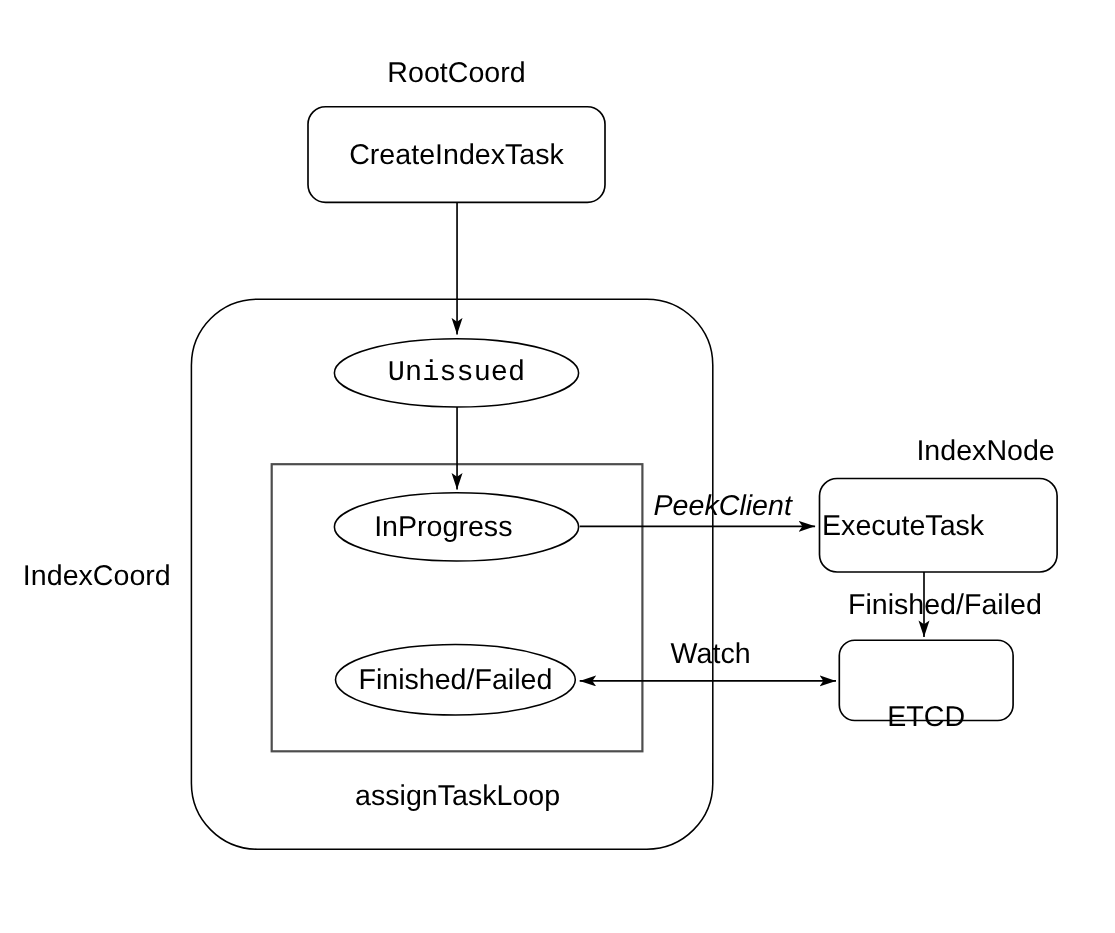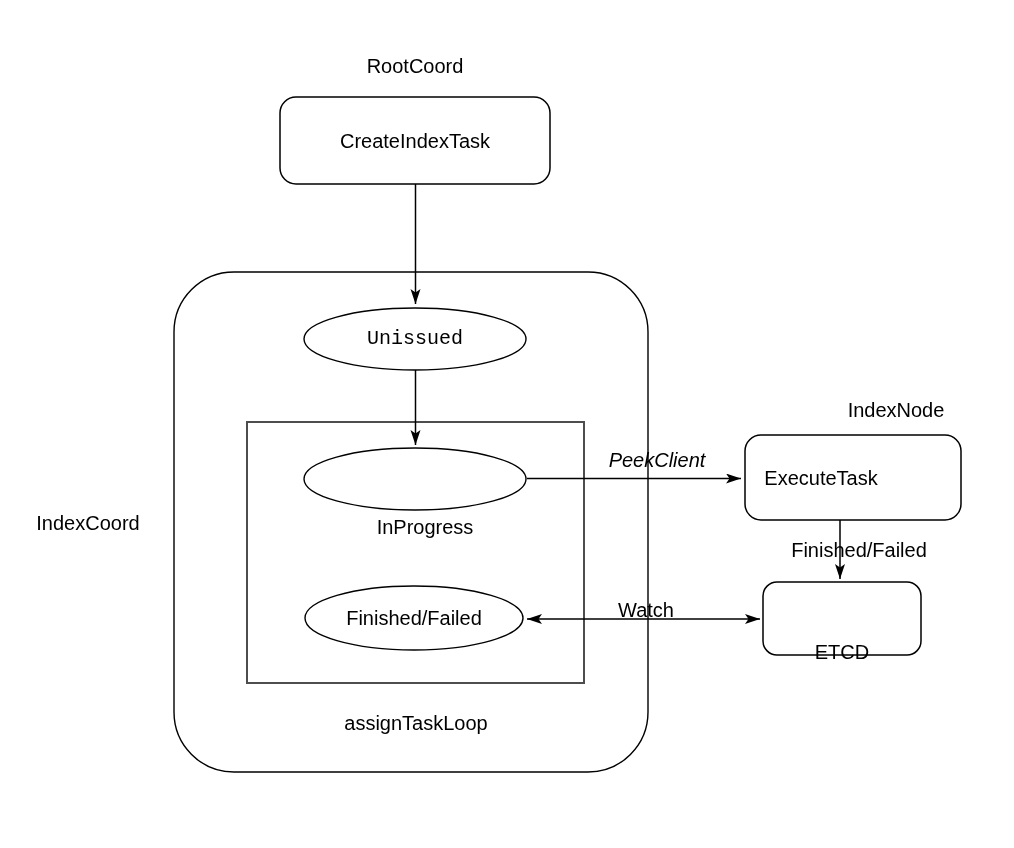--- a/index.html
+++ b/index.html
@@ -12,21 +12,21 @@
     overflow: hidden;
     font-family: "Liberation Sans", sans-serif;
   }
   #canvas {
     position: absolute;
     left: 0; top: 0;
   }
   .lbl {
     position: absolute;
     transform: translate(-50%, -50%);
-    font-size: 20px;
+    font-size: 26px;
     line-height: 1.2;
     color: #000000;
     white-space: nowrap;
     text-align: right;
   }
 </style>
 </head>
 <body>
 
 <div id="stage">
@@ -70,27 +70,27 @@
   <div class="lbl" style="left:88px; top:523px;">IndexCoord</div>
 
   <div class="lbl" style="left:896px; top:410px;">IndexNode</div>
 
   <div class="lbl" style="left:416px; top:723px;">assignTaskLoop</div>
 
   <div class="lbl" style="left:415px; top:141px;">CreateIndexTask</div>
 
   <div class="lbl" style="left:415px; top:339px;font-family:Liberation Mono, monospace;">Unissued</div>
 
-  <div class="lbl" style="left:425px; top:479px;margin-top:48px;">InProgress</div>
+  <div class="lbl" style="left:403px; top:479px;">InProgress</div>
 
   <div class="lbl" style="left:414px; top:618px;">Finished/Failed</div>
 
   <div class="lbl" style="left:821px; top:478px;">ExecuteTask</div>
 
   <div class="lbl" style="left:842px; top:640px;margin-top:12px;">ETCD</div>
 
   <div class="lbl" style="left:657px; top:460px;font-style:italic;">PeekClient</div>
 
   <div class="lbl" style="left:859px; top:550px;">Finished/Failed</div>
 
-  <div class="lbl" style="left:646px; top:610px;">Watch</div>
+  <div class="lbl" style="left:646px; top:594px;">Watch</div>
 
 </div>
 
 </body></html>

